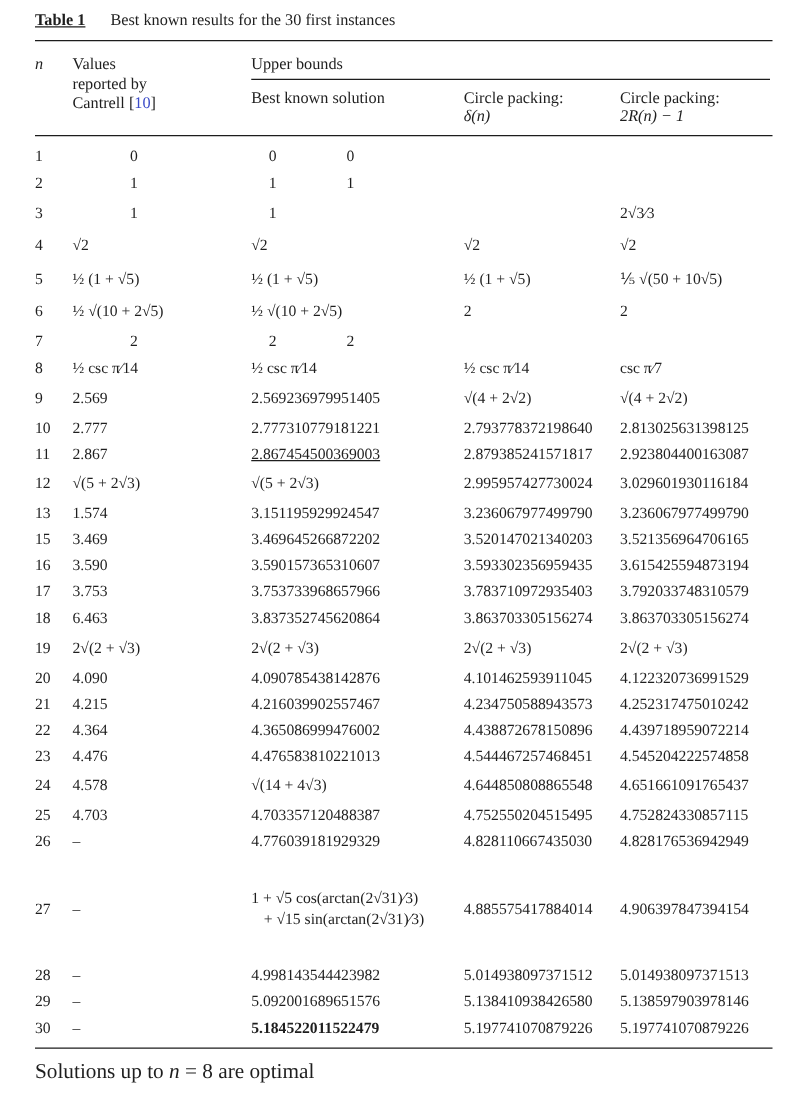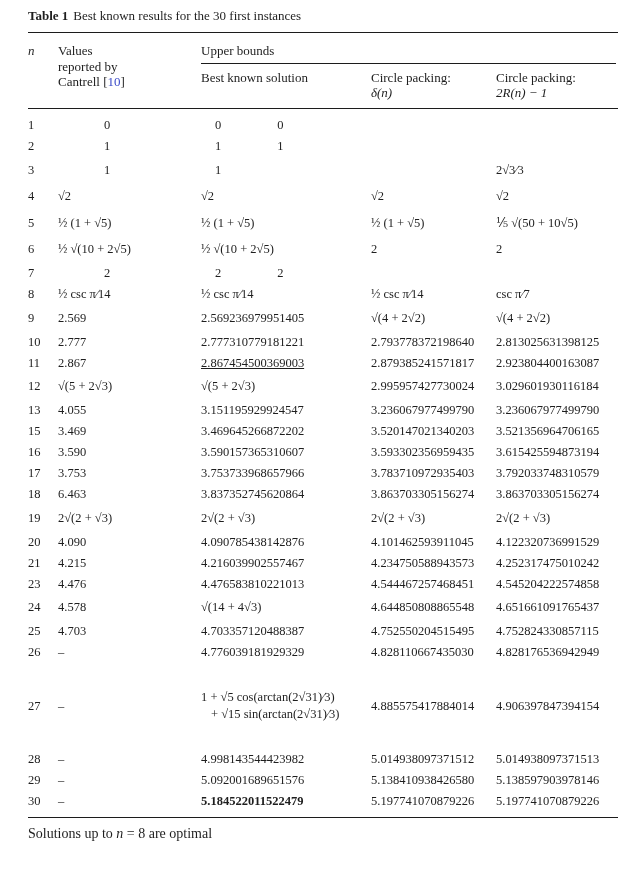--- a/index.html
+++ b/index.html
@@ -4,21 +4,21 @@
 <style>
   html,body{margin:0;padding:0;background:#ffffff;}
   body{
     width:640px;height:885px;overflow:hidden;
     font-family:"Liberation Serif","DejaVu Serif",serif;
     color:#1e1e1e;
     -webkit-font-smoothing:antialiased;
   }
   .page{padding:6px 22px 0 28px;}
   .caption{font-size:13px;margin:2px 0 8px 0;}
-  .caption .cap-label{font-weight:bold;margin-right:5px;}
+  .caption .cap-label{font-weight:bold;margin-right:20px;text-decoration:underline;}
   .rule-heavy{border-top:1.6px solid #1c1c1c;height:0;}
   .it{font-style:italic;}
   .link{color:#3b4bc8;cursor:pointer;}
 
   
   .thead{display:grid;grid-template-columns:30px 143px 1fr;padding:10px 0 8px 0;font-size:13px;line-height:15px;}
   .hdr-cantrell div{margin-bottom:0.5px;}
   .upper-label{display:block;padding-bottom:5px;}
   .upper-rule{border-top:1.1px solid #1c1c1c;margin:0 2px 6px 0;}
   .upper-cols{display:grid;grid-template-columns:170px 125px 1fr;}
@@ -28,21 +28,21 @@
   .trow{display:grid;grid-template-columns:30px 143px 170px 125px 1fr;align-items:center;height:21px;font-size:12.5px;}
   .trow.tall{height:26.5px;}
   .trow.xtall{height:86px;}
   .tcell{white-space:nowrap;}
   .shift{padding-left:46px;}
   .shift-sm{padding-left:14px;}
   .best2{margin-left:56px;}
   .fline{line-height:17px;}
   .fline2{padding-left:10px;}
 
-  .footnote{font-size:14px;padding-top:8px;}
+  .footnote{font-size:17px;padding-top:8px;}
 </style>
 </head>
 <body>
 
 <div class="page">
 
   <div class="caption">
     <span class="cap-label">Table 1</span><span>Best known results for the 30 first instances</span>
   </div>
 
@@ -154,21 +154,21 @@
       </div>
       <div class="trow tall">
         <div class="tcell">12</div>
         <div class="tcell">√(5 + 2√3)</div>
         <div class="tcell"><div style="display: inline-block;">√(5 + 2√3)</div></div>
         <div class="tcell">2.995957427730024</div>
         <div class="tcell">3.029601930116184</div>
       </div>
       <div class="trow">
         <div class="tcell">13</div>
-        <div class="tcell">4.055</div>
+        <div class="tcell">1.574</div>
         <div class="tcell"><div style="display: inline-block;">3.151195929924547</div></div>
         <div class="tcell">3.236067977499790</div>
         <div class="tcell">3.236067977499790</div>
       </div>
       <div class="trow">
         <div class="tcell">15</div>
         <div class="tcell">3.469</div>
         <div class="tcell"><div style="display: inline-block;">3.469645266872202</div></div>
         <div class="tcell">3.520147021340203</div>
         <div class="tcell">3.521356964706165</div>
@@ -207,20 +207,27 @@
         <div class="tcell"><div style="display: inline-block;">4.090785438142876</div></div>
         <div class="tcell">4.101462593911045</div>
         <div class="tcell">4.122320736991529</div>
       </div>
       <div class="trow">
         <div class="tcell">21</div>
         <div class="tcell">4.215</div>
         <div class="tcell"><div style="display: inline-block;">4.216039902557467</div></div>
         <div class="tcell">4.234750588943573</div>
         <div class="tcell">4.252317475010242</div>
+      </div>
+      <div class="trow">
+        <div class="tcell">22</div>
+        <div class="tcell">4.364</div>
+        <div class="tcell"><div style="display: inline-block;">4.365086999476002</div></div>
+        <div class="tcell">4.438872678150896</div>
+        <div class="tcell">4.439718959072214</div>
       </div>
       <div class="trow">
         <div class="tcell">23</div>
         <div class="tcell">4.476</div>
         <div class="tcell"><div style="display: inline-block;">4.476583810221013</div></div>
         <div class="tcell">4.544467257468451</div>
         <div class="tcell">4.545204222574858</div>
       </div>
       <div class="trow tall">
         <div class="tcell">24</div>

